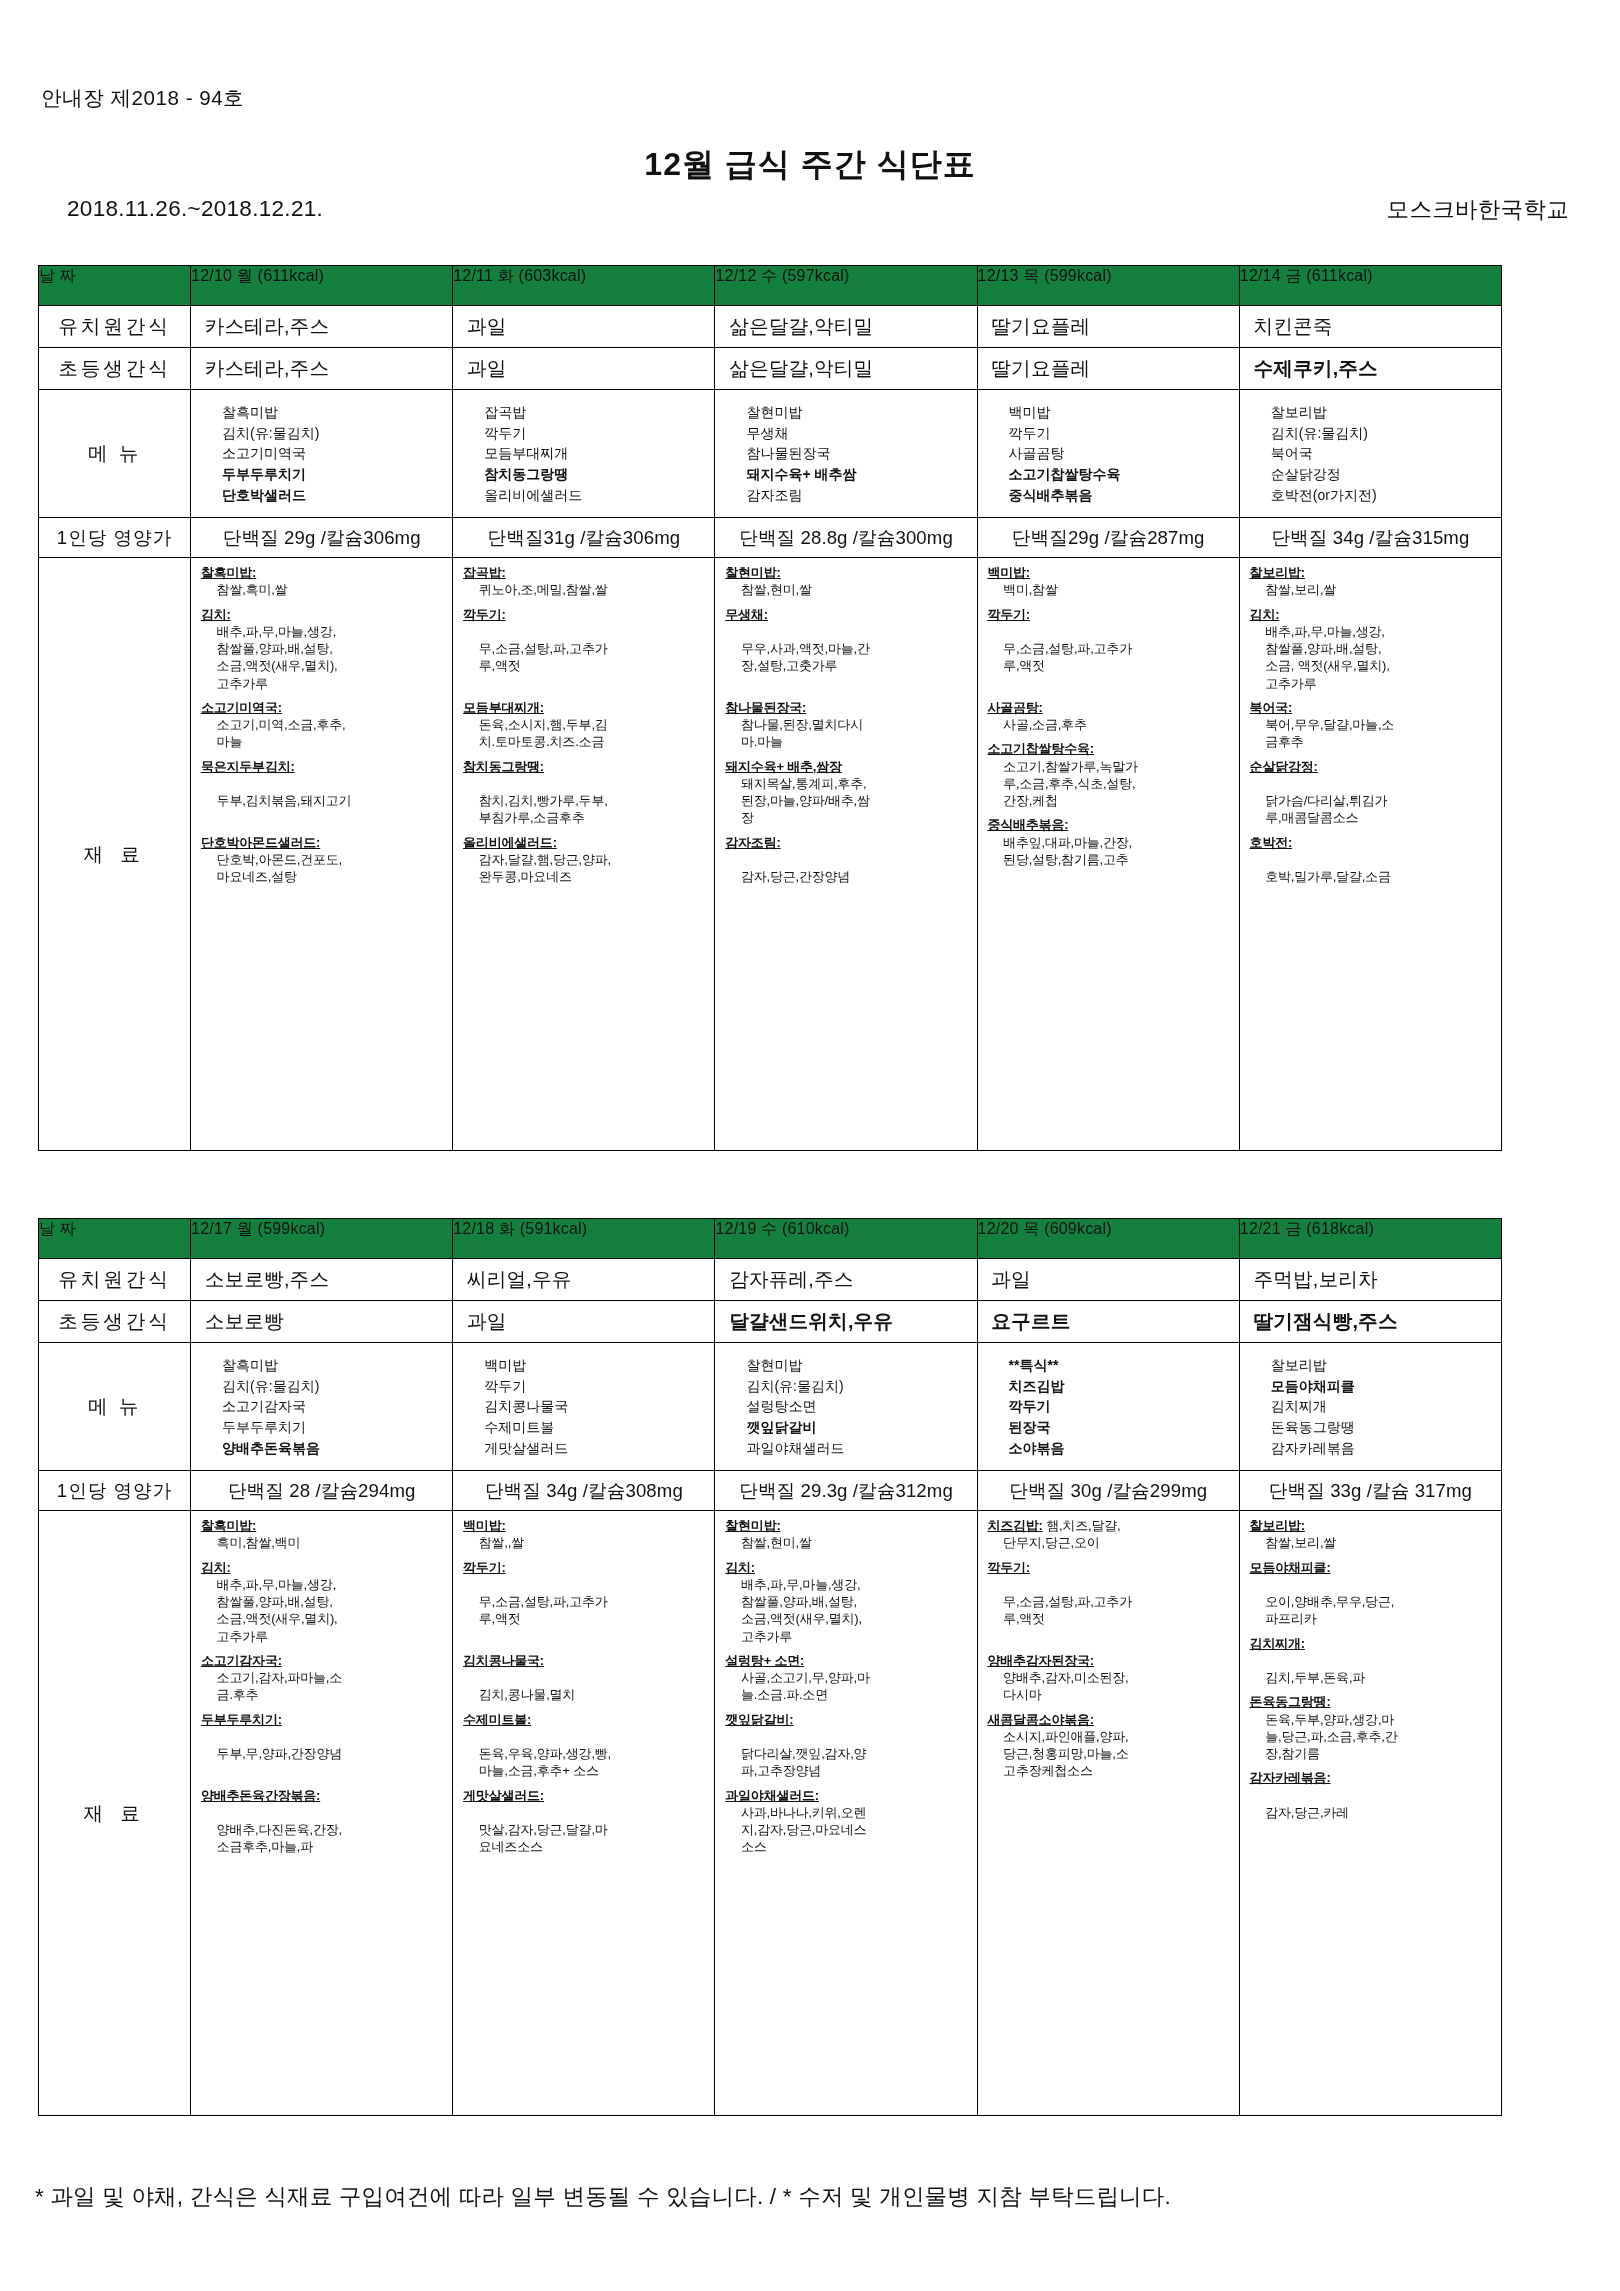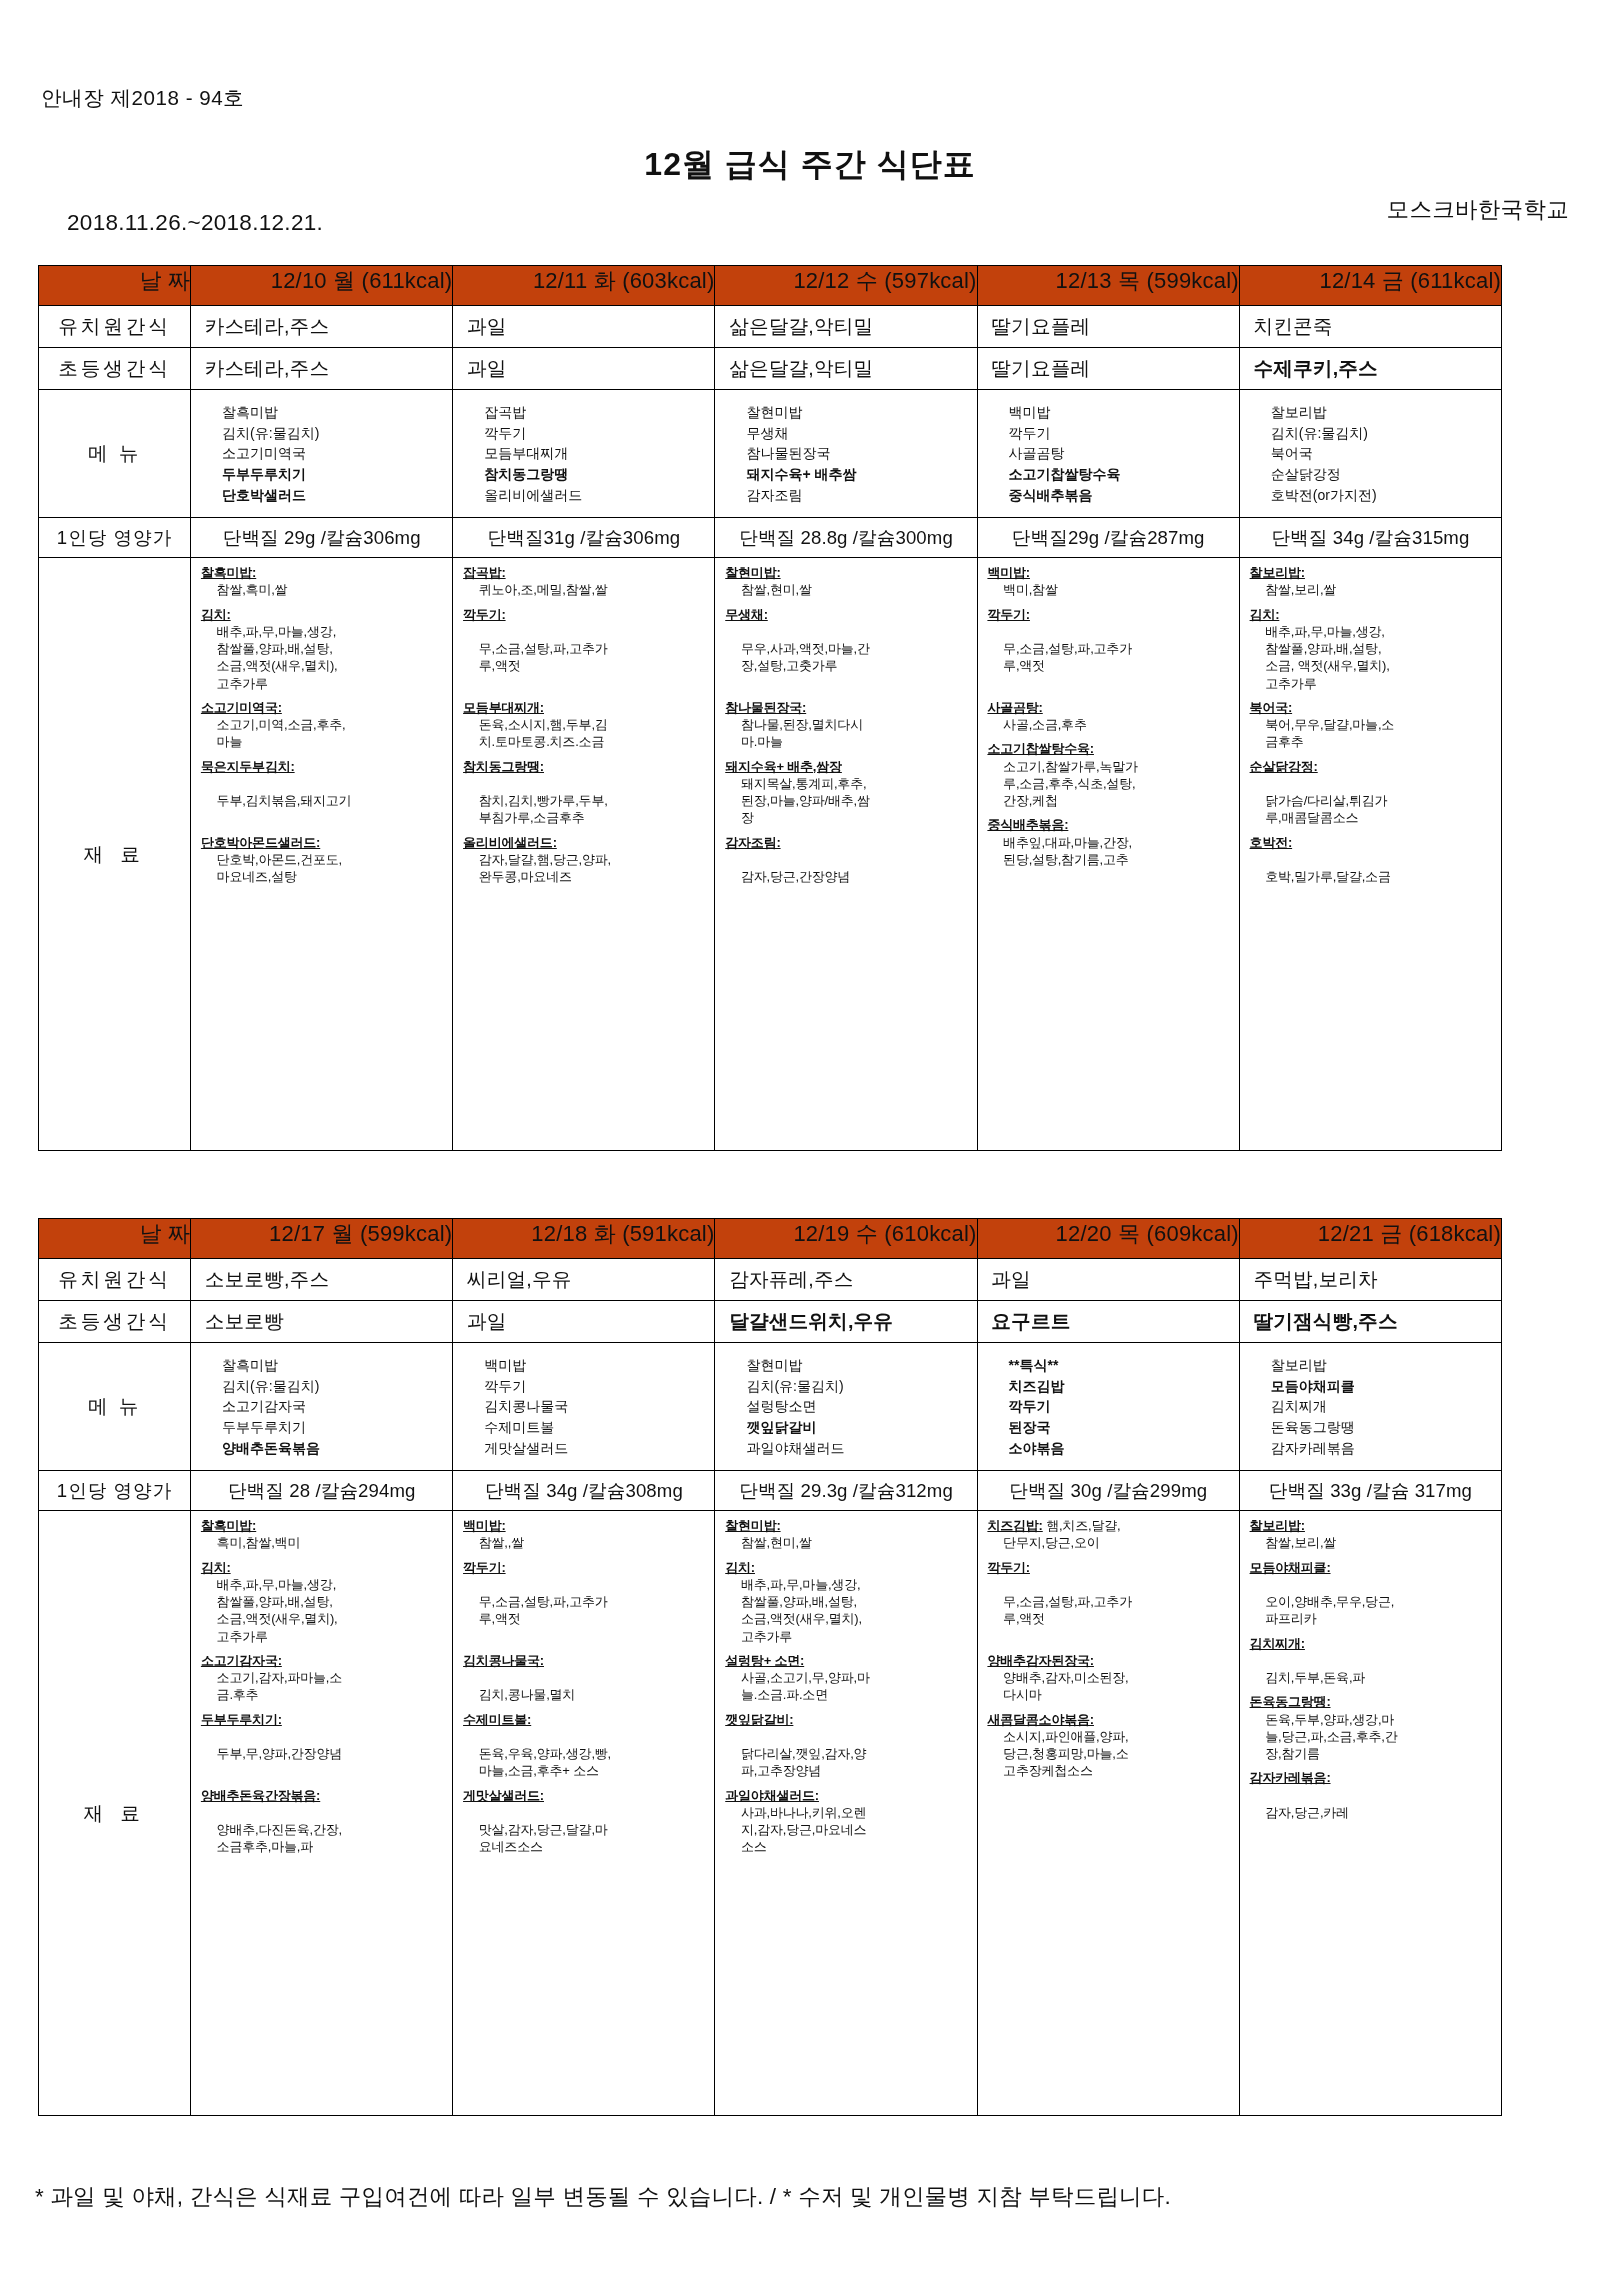--- a/index.html
+++ b/index.html
@@ -38,21 +38,21 @@
     top: 143px;
     text-align: center;
     font-size: 32px;
     font-weight: bold;
     letter-spacing: 1px;
     font-family: "Liberation Sans", sans-serif;
   }
   .date-range {
     position: absolute;
     left: 67px;
-    top: 210px;
+    top: 196px;
     font-size: 22.5px;
     font-family: "Liberation Sans", sans-serif;
     letter-spacing: 0.3px;
   }
   .school-name {
     position: absolute;
     right: 51px;
     top: 194px;
     font-size: 22.5px;
     font-family: Liberation Mono, monospace;
@@ -70,23 +70,23 @@
   }
   #week1-table { top: 265px; }
   #week2-table { top: 1218px; }
 
   table.menu-table td, table.menu-table th {
     border: 1.6px solid #000;
     vertical-align: top;
     padding: 0;
   }
   .hdr-row td {
-    background: #c2410c;
-    text-align: right;
-    font-size: 22px;
+    background: #15803d;
+    text-align: left;
+    font-size: 16px;
     height: 39px;
     vertical-align: middle;
     letter-spacing: 0.2px;
   }
   .rowlabel {
     text-align: center;
     vertical-align: middle !important;
     font-size: 19.6px;
     letter-spacing: 2.9px;
     width: 152px;

